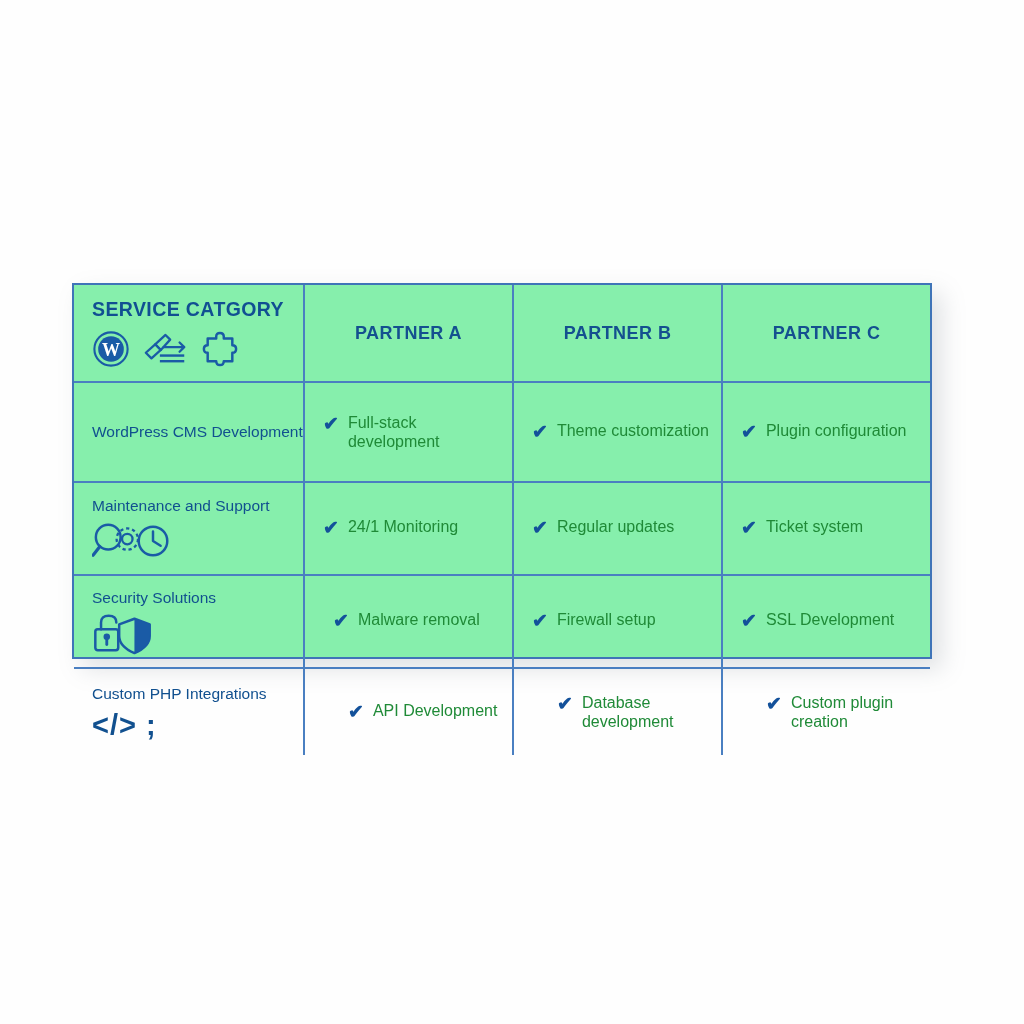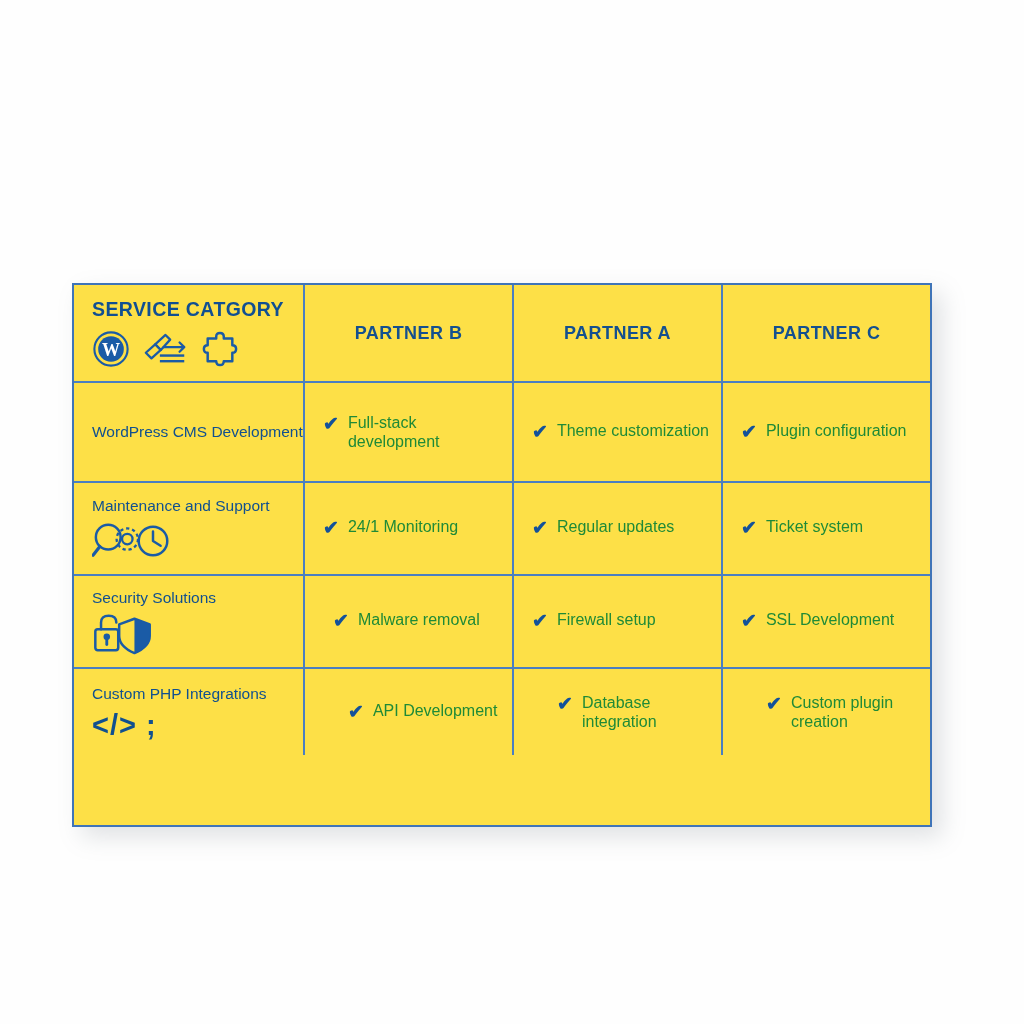--- a/index.html
+++ b/index.html
@@ -13,22 +13,22 @@
     font-family: "Liberation Sans", sans-serif;
     overflow: hidden;
     position: relative;
   }
 
   #comparison-table {
     position: absolute;
     left: 72px;
     top: 283px;
     width: 860px;
-    height: 544px;
-    background: #fde047;
+    height: 376px;
+    background: #86efac;
     border: 2px solid #3f74b8;
     box-sizing: border-box;
     box-shadow: 10px 10px 22px rgba(120, 128, 138, 0.22);
     display: flex;
     flex-direction: column;
   }
 
   .trow {
     display: flex;
     flex: 0 0 auto;
@@ -165,24 +165,24 @@
           <svg width="38" height="36" viewBox="0 0 40 38">
             <path d="M13 4 Q13 0 17 0 Q21 0 21 4 L21 6 L30 6 L30 13 Q34 13 34 17 Q34 21 30 21 L30 30 L21 30
                      Q21 34 17 34 Q13 34 13 30 L4 30 L4 21 Q0 21 0 17 Q0 13 4 13 L4 6 L13 6 Z" transform="translate(3,2)" fill="none" stroke="#1a5ba6" stroke-width="2.6" stroke-linejoin="round"></path>
           </svg>
         </span>
 
       </div>
     </div>
 
     <div class="cell col-p partner-head">
+      <span>PARTNER A</span>
+    </div>
+    <div class="cell col-p partner-head">
       <span>PARTNER B</span>
-    </div>
-    <div class="cell col-p partner-head">
-      <span>PARTNER A</span>
     </div>
     <div class="cell col-p partner-head">
       <span>PARTNER C</span>
     </div>
   </div>
 
   <div class="trow r1">
     <div class="cell col-cat cat-cell">
       <div class="cat-label two-line">WordPress CMS Development</div>
     </div>
@@ -298,21 +298,21 @@
 
     <div class="cell col-p">
       <div class="feature">
         <span class="check">✔</span>
         <span class="ftext">API Development</span>
       </div>
     </div>
     <div class="cell col-p">
       <div class="feature">
         <span class="check">✔</span>
-        <span class="ftext">Database integration</span>
+        <span class="ftext">Database development</span>
       </div>
     </div>
     <div class="cell col-p">
       <div class="feature">
         <span class="check">✔</span>
         <span class="ftext">Custom plugin creation</span>
       </div>
     </div>
   </div>
 

